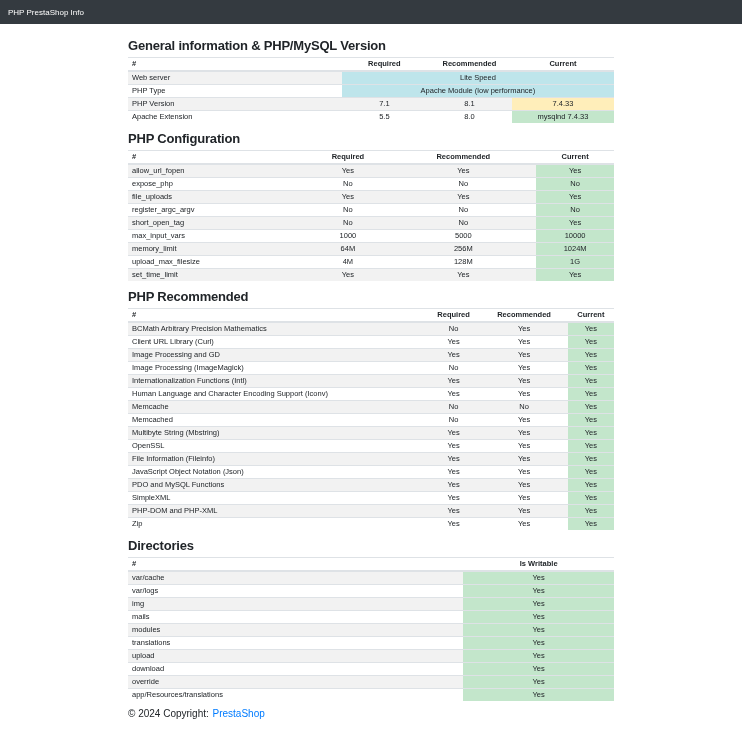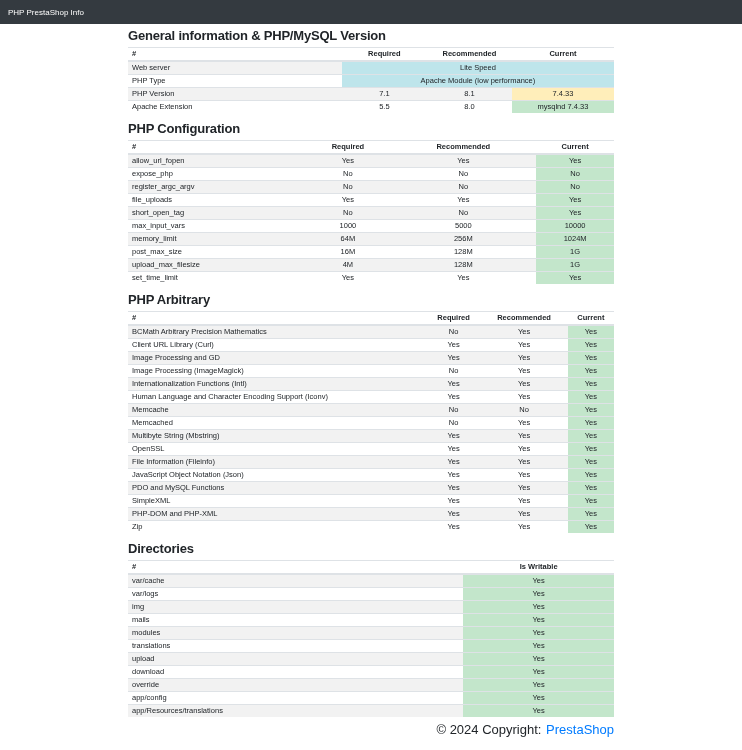--- a/index.html
+++ b/index.html
@@ -11,39 +11,39 @@
   body{
     width:742px;height:750px;overflow:hidden;background:#fff;
     font-family:"Liberation Sans", sans-serif;color:var(--text);
     -webkit-font-smoothing:antialiased;
   }
   .navbar{
     width:742px;height:15px;background:var(--navbar_bg);
     display:flex;align-items:center;padding:12px 8px;
   }
   .navbar .brand{color:#fff;font-size:8px;line-height:15px;text-decoration:none;cursor:pointer;}
-  .container{width:486px;margin:0 auto;padding-top:2px;}
+  .container{width:486px;margin:0 auto;padding-top:12px;}
   h2.section-title{
     font-size:13px;line-height:15px;font-weight:bold;margin:8px 0 4px;color:var(--text);
     letter-spacing:-0.2px;
   }
   section:first-of-type h2.section-title{margin-top:2px;}
   table{width:100%;border-collapse:collapse;table-layout:fixed;}
   th,td{
     font-size:7.5px;line-height:8px;padding:2px 4px;
     border-top:1px solid var(--border);
     overflow:hidden;white-space:nowrap;text-overflow:ellipsis;
   }
   thead th{border-bottom:2px solid var(--border);font-weight:bold;text-align:left;}
   th.center,td.center{text-align:center;}
   tbody tr:nth-child(odd){background:var(--stripe);}
   td.c-info{background:var(--info);}
   td.c-success{background:var(--success);}
   td.c-warning{background:var(--warning);}
-  .footer{margin-top:8px;text-align:right;font-size:13px;line-height:9px;padding-bottom:4px;}
+  .footer{margin-top:8px;text-align:left;font-size:10px;line-height:9px;padding-bottom:4px;}
   .footer a{color:var(--link);text-decoration:none;cursor:pointer;margin-left:1px;}
 </style>
 </head>
 <body>
 
 <nav class="navbar">
   <a class="brand">PHP PrestaShop Info</a>
 </nav>
 
 <main class="container">
@@ -114,73 +114,67 @@
             <td class="center">Yes</td>
             <td class="center c-success">Yes</td>
           </tr>
           <tr>
             <td>expose_php</td>
             <td class="center">No</td>
             <td class="center">No</td>
             <td class="center c-success">No</td>
           </tr>
           <tr>
+            <td>file_uploads</td>
+            <td class="center">Yes</td>
+            <td class="center">Yes</td>
+            <td class="center c-success">Yes</td>
+          </tr>
+          <tr>
             <td>register_argc_argv</td>
             <td class="center">No</td>
             <td class="center">No</td>
             <td class="center c-success">No</td>
-          </tr>
-          <tr>
-            <td>file_uploads</td>
-            <td class="center">Yes</td>
-            <td class="center">Yes</td>
-            <td class="center c-success">Yes</td>
           </tr>
           <tr>
             <td>short_open_tag</td>
             <td class="center">No</td>
             <td class="center">No</td>
             <td class="center c-success">Yes</td>
           </tr>
           <tr>
             <td>max_input_vars</td>
             <td class="center">1000</td>
             <td class="center">5000</td>
             <td class="center c-success">10000</td>
           </tr>
           <tr>
             <td>memory_limit</td>
             <td class="center">64M</td>
             <td class="center">256M</td>
             <td class="center c-success">1024M</td>
           </tr>
           <tr>
-            <td>post_max_size</td>
-            <td class="center">16M</td>
-            <td class="center">128M</td>
-            <td class="center c-success">1G</td>
-          </tr>
-          <tr>
             <td>upload_max_filesize</td>
             <td class="center">4M</td>
             <td class="center">128M</td>
             <td class="center c-success">1G</td>
           </tr>
           <tr>
             <td>set_time_limit</td>
             <td class="center">Yes</td>
             <td class="center">Yes</td>
             <td class="center c-success">Yes</td>
           </tr>
         </tbody>
     </table>
   </section>
 
   <section class="section">
-    <h2 class="section-title">PHP Arbitrary</h2>
+    <h2 class="section-title">PHP Recommended</h2>
     <table>
       <colgroup>
         <col style="width:61.5%">
           <col style="width:11%">
           <col style="width:18%">
           <col style="width:9.5%">
       </colgroup>
       <thead>
           <tr>
             <th>#</th>
@@ -334,24 +328,20 @@
           </tr>
           <tr>
             <td>download</td>
             <td class="center c-success">Yes</td>
           </tr>
           <tr>
             <td>override</td>
             <td class="center c-success">Yes</td>
           </tr>
           <tr>
-            <td>app/config</td>
-            <td class="center c-success">Yes</td>
-          </tr>
-          <tr>
             <td>app/Resources/translations</td>
             <td class="center c-success">Yes</td>
           </tr>
         </tbody>
     </table>
   </section>
 
   <div class="footer">
     <span>© 2024 Copyright:</span>
     <a>PrestaShop</a>

